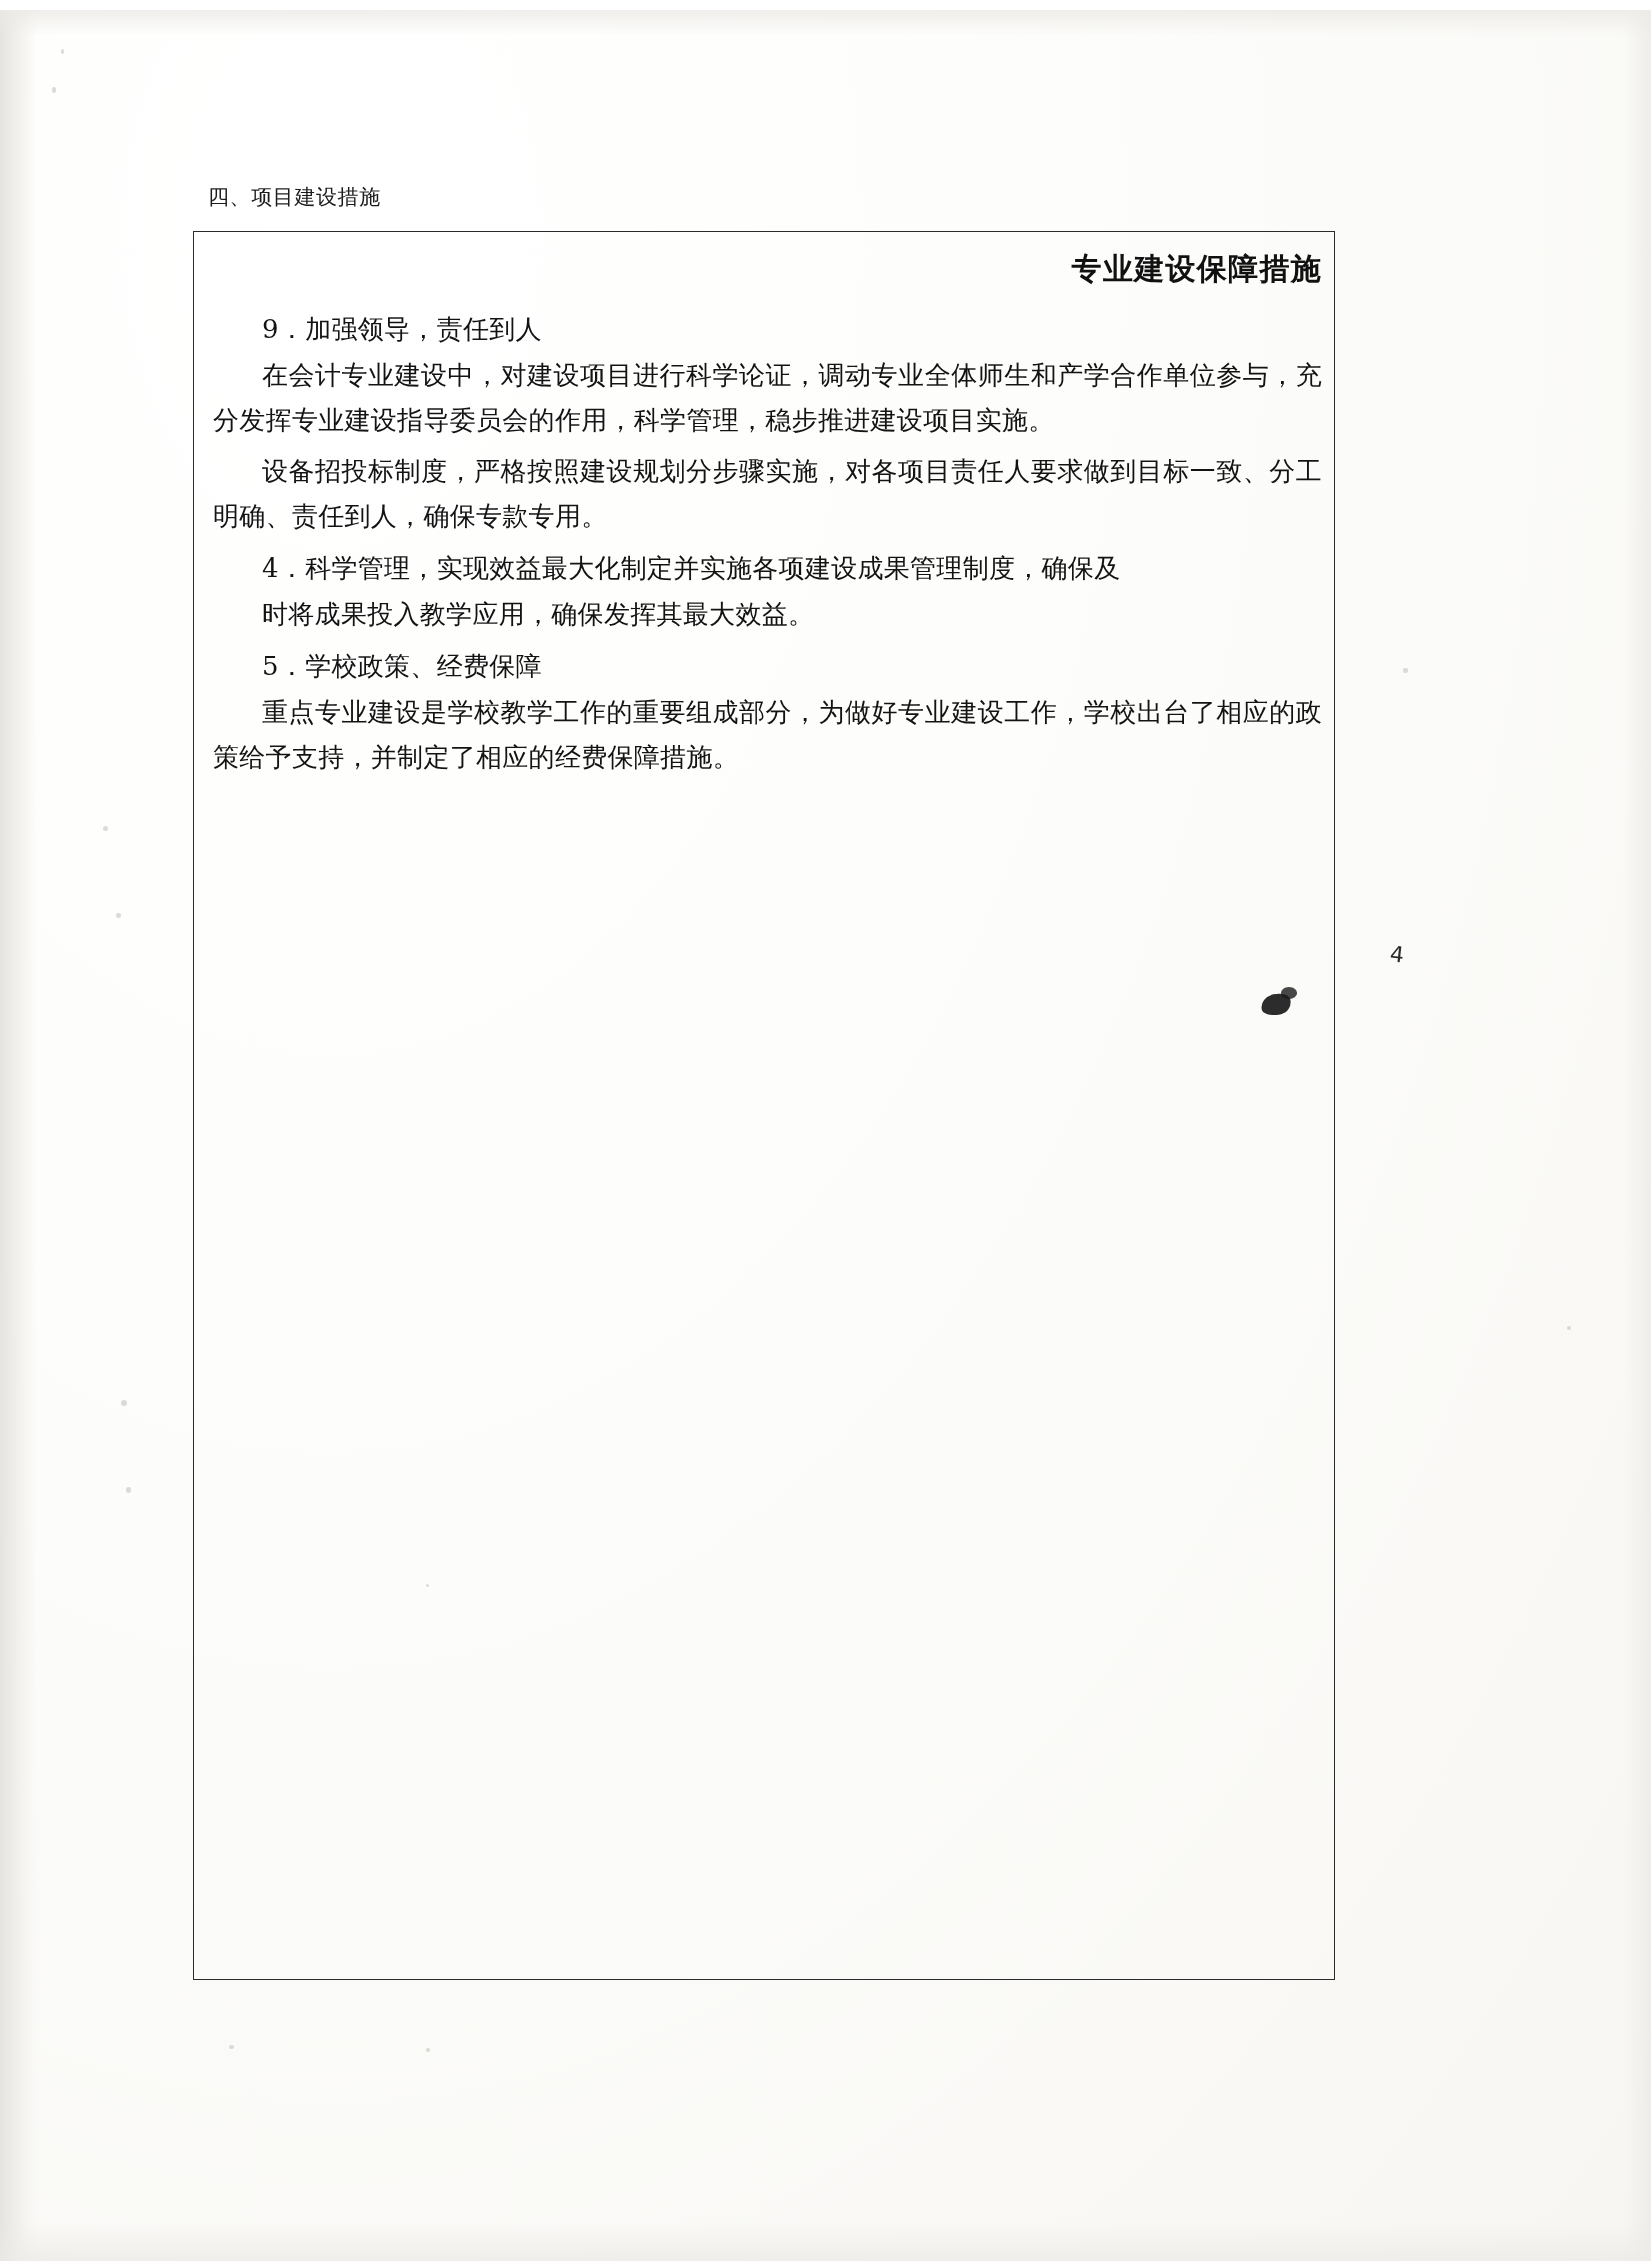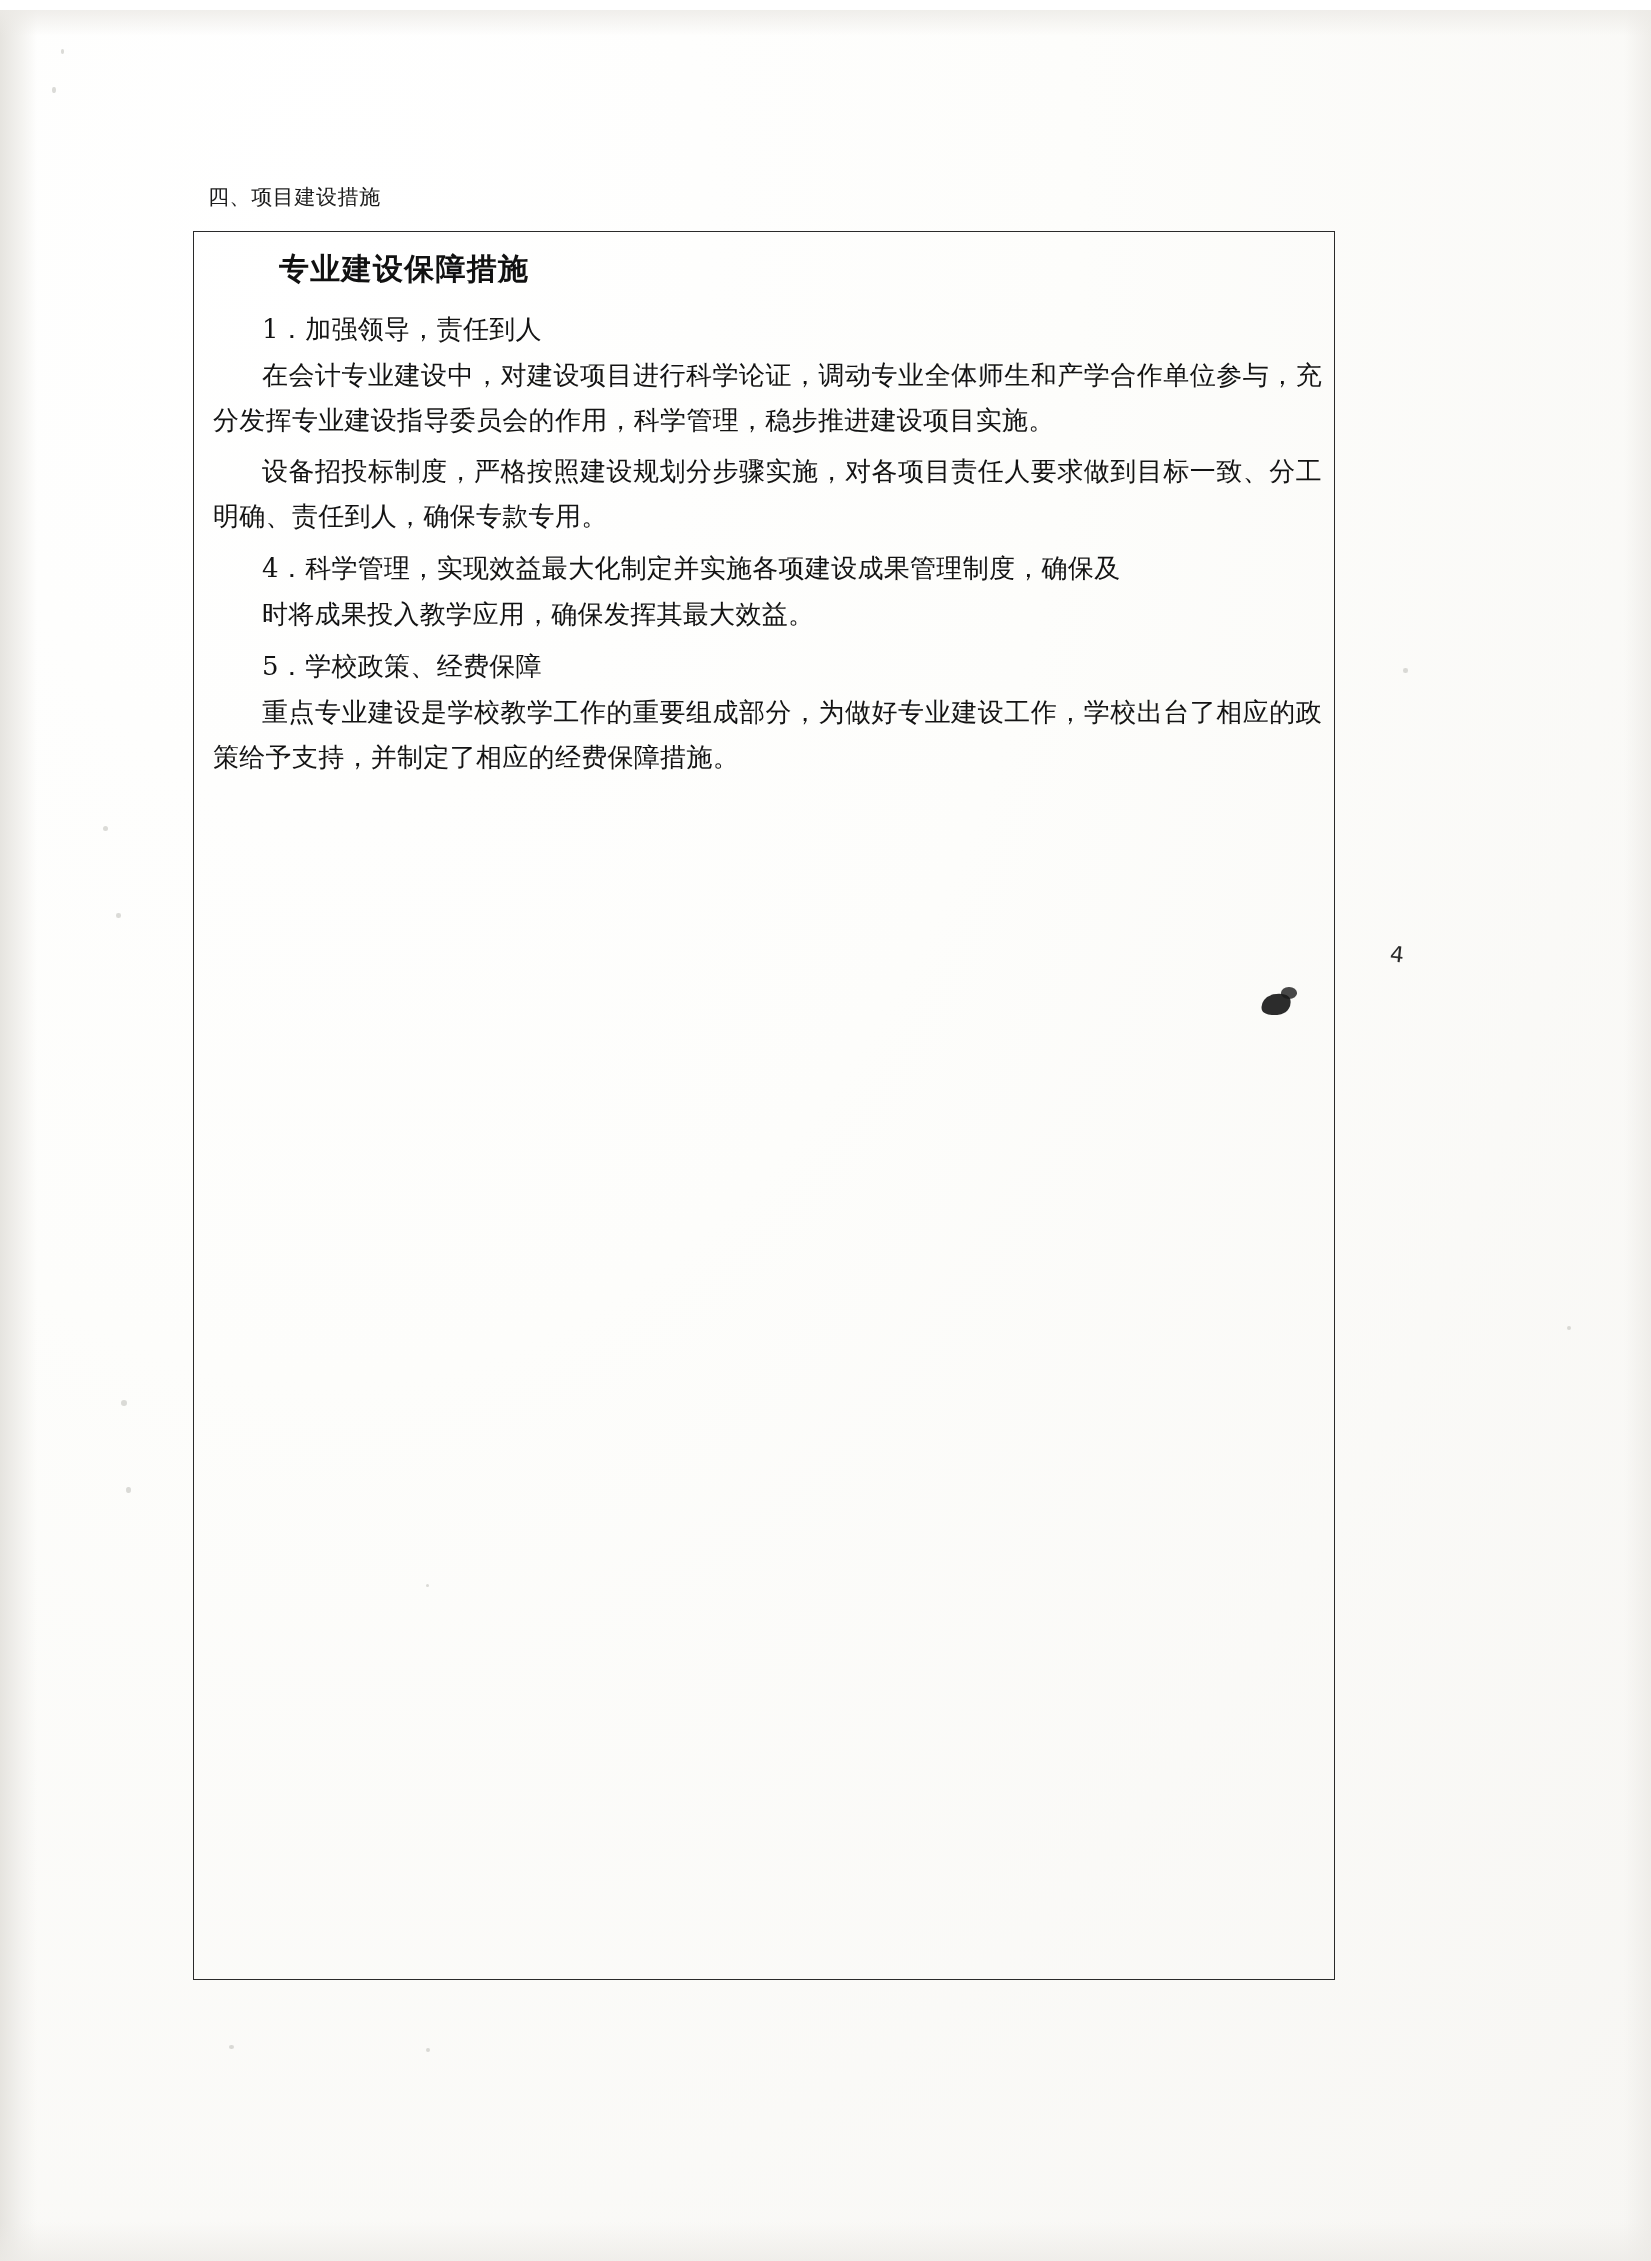--- a/index.html
+++ b/index.html
@@ -61,20 +61,21 @@
     width: 1109px;
   }
 
   .doc-title {
     font-family: Liberation Mono, monospace;
     font-weight: bold;
     font-size: 30px;
     letter-spacing: 1.3px;
     margin: 0 0 17px 66px;
     color: #111;
+    text-align: right;
   }
 
   p.para {
     margin: 0 0 3.9px 0;
     font-size: 26px;
     line-height: 1.72;
     text-align: justify;
     letter-spacing: 0.3px;
     color: #131313;
     text-indent: 0;
@@ -175,21 +176,21 @@
   <div class="speck" style="left:426px;top:2038px;width:3.9px;height:3.9px;"></div>
 
   <div class="section-label">四、项目建设措施</div>
 
   <div class="box"></div>
 
   <div class="content">
 
     <h1 class="doc-title">专业建设保障措施</h1>
 
-    <p class="para item">1．加强领导，责任到人</p>
+    <p class="para item">9．加强领导，责任到人</p>
 
     <p class="para body">在会计专业建设中，对建设项目进行科学论证，调动专业全体师生和产学合作单位参与，充分发挥专业建设指导委员会的作用，科学管理，稳步推进建设项目实施。</p>
 
     <p class="para body">设备招投标制度，严格按照建设规划分步骤实施，对各项目责任人要求做到目标一致、分工明确、责任到人，确保专款专用。</p>
 
     <p class="para item">4．科学管理，实现效益最大化制定并实施各项建设成果管理制度，确保及</p>
     <p class="para body">时将成果投入教学应用，确保发挥其最大效益。</p>
 
     <p class="para item">5．学校政策、经费保障</p>
     <p class="para body">重点专业建设是学校教学工作的重要组成部分，为做好专业建设工作，学校出台了相应的政策给予支持，并制定了相应的经费保障措施。</p>

